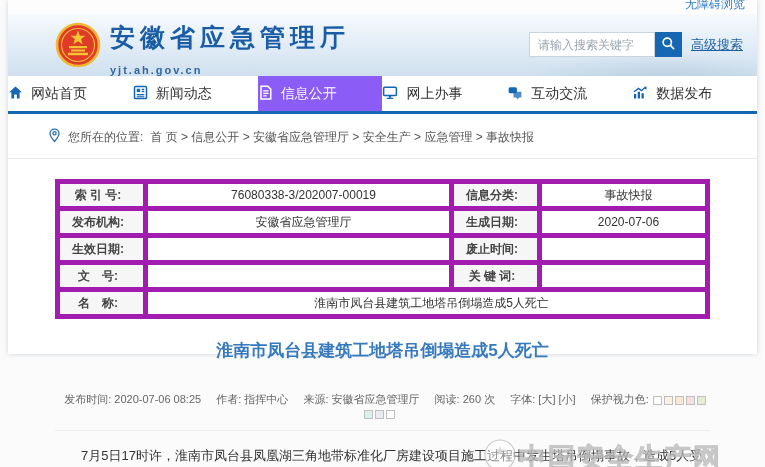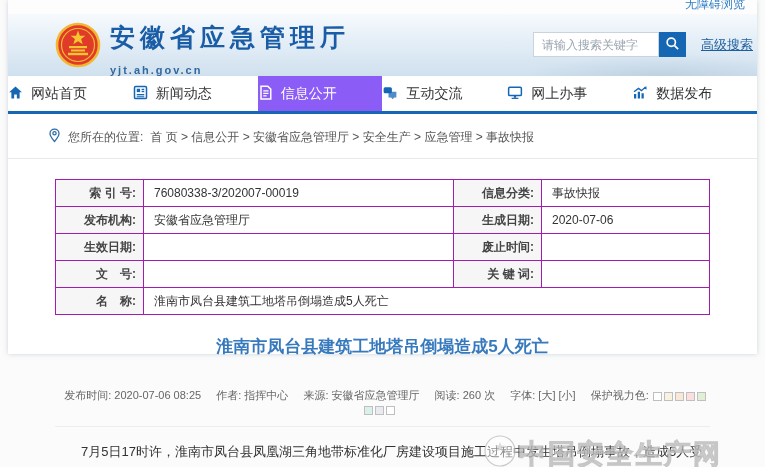--- a/index.html
+++ b/index.html
@@ -14,46 +14,46 @@
 
   
   .header { height:62px; position:relative;
     background:linear-gradient(180deg,#f6fafd 0%,#e4eef7 45%,#cfe0ee 100%); }
   .header:after { content:""; position:absolute; right:0; bottom:0; width:320px; height:26px;
     background:radial-gradient(60% 120% at 70% 100%, rgba(140,165,190,.25), rgba(140,165,190,0) 70%); }
   .emblem { position:absolute; left:47px; top:8px; }
   .brand { position:absolute; left:102px; top:7px; }
   .brand-title { font-size:25px; font-weight:bold; color:#1a5da6; letter-spacing:5px; }
   .brand-url { font-size:11px; font-weight:bold; color:#33689e; letter-spacing:2px; margin-top:10px; }
-  .searchbar { position:absolute; right:4px; top:18px; display:flex; align-items:center; }
+  .searchbar { position:absolute; right:14px; top:18px; display:flex; align-items:center; }
   .search-input { width:126px; height:25px; border:1px solid #c9d4de; background:#fff;
     font-size:12px; padding:0 8px; color:#333; outline:none; }
   .search-input::placeholder { color:#9aa5b0; }
   .search-btn { width:27px; height:25px; background:#1566b3; border:none; cursor:pointer;
     display:flex; align-items:center; justify-content:center; }
-  .adv-search { margin-left:15px; font-size:13px; color:#1d5f9e; text-decoration:underline; cursor:pointer; }
+  .adv-search { margin-left:9px; font-size:13px; color:#1d5f9e; text-decoration:underline; cursor:pointer; }
 
   
   .nav { height:38px; background:#fff; border-bottom:3px solid #1566b3; display:flex; }
   .nav-item { flex:1; display:flex; align-items:center; justify-content:flex-start; gap:8px;
     font-size:14px; color:#333; cursor:pointer; }
   .nav-item svg { color:#1566b3; }
   .nav-item.active { background:#8b5cf6; color:#fff; }
   .nav-item.active svg { color:#fff; }
 
   
   .breadcrumb { padding:14px 7px 12px 40px; border-bottom:1px solid #e9e9e9;
     font-size:12px; color:#555; display:flex; align-items:center; gap:7px; }
   .breadcrumb svg { color:#2e6da4; }
   .crumb-path { color:#555; cursor:pointer; }
 
   
   .main { padding:0 47px; }
   table.info { width:100%; border-collapse:collapse; margin-top:20px; font-size:12px; }
-  table.info td { border:1px solid #a21caf; height:27px; }
+  table.info td { border:5px solid #a21caf; height:27px;text-align:center; }
   td.lbl { width:88px; background:#f6f6f6; color:#444; font-weight:bold;
     text-align:right; padding-right:7px; white-space:nowrap; }
   td.val { padding-left:10px; color:#333; }
   td.val.narrow { width:168px;margin-top:41px; }
 
   .art-title { margin-top:20px; text-align:center; font-size:17px; font-weight:bold; color:#3679bd; }
   .art-meta { margin-top:30px; text-align:center; font-size:11px; color:#666; }
   .art-meta .part { margin:0 6px; }
   .fontbtn { cursor:pointer; color:#666; }
   .swatch { display:inline-block; width:9px; height:9px; border:1px solid #bfbfbf;
@@ -133,33 +133,33 @@
           <path d="M4 1.5 H13 L17 5.5 V18.5 H4 Z" fill="none" stroke="currentColor" stroke-width="2"></path>
           <rect x="7" y="7" width="7" height="1.7"></rect>
             <rect x="7" y="10.3" width="7" height="1.7"></rect>
           <rect x="7" y="13.6" width="4.5" height="1.7"></rect>
         </svg></span>
       <span>信息公开</span>
     </div>
     <div class="nav-item">
       <span>
         <svg width="16" height="15" viewBox="0 0 20 20" fill="currentColor">
-          <rect x="1.5" y="3" width="11" height="8" rx="2"></rect>
-          <path d="M8 9 h10.5 v7.5 h-3 l-2 2.5 -2-2.5 h-3.5 Z" fill="currentColor" opacity="0.75"></path>
-        </svg></span>
-      <span>互动交流</span>
-    </div>
-    <div class="nav-item">
-      <span>
-        <svg width="16" height="15" viewBox="0 0 20 20" fill="currentColor">
           <rect x="1.5" y="3" width="17" height="11" rx="1.5" fill="none" stroke="currentColor" stroke-width="2"></rect>
           <rect x="8.5" y="14.5" width="3" height="2.5"></rect>
             <rect x="5.5" y="17" width="9" height="1.6"></rect>
         </svg></span>
       <span>网上办事</span>
+    </div>
+    <div class="nav-item">
+      <span>
+        <svg width="16" height="15" viewBox="0 0 20 20" fill="currentColor">
+          <rect x="1.5" y="3" width="11" height="8" rx="2"></rect>
+          <path d="M8 9 h10.5 v7.5 h-3 l-2 2.5 -2-2.5 h-3.5 Z" fill="currentColor" opacity="0.75"></path>
+        </svg></span>
+      <span>互动交流</span>
     </div>
     <div class="nav-item">
       <span>
         <svg width="16" height="15" viewBox="0 0 20 20" fill="currentColor">
           <rect x="2" y="12" width="3" height="6"></rect>
             <rect x="7" y="9" width="3" height="9"></rect>
           <rect x="12" y="11" width="3" height="7"></rect>
           <path d="M2 9 L8 4.5 L12 7.5 L17.5 2.5" fill="none" stroke="currentColor" stroke-width="1.8"></path>
           <polygon points="18.5,1.5 18.8,6 14.5,4.5"></polygon>
         </svg></span>

